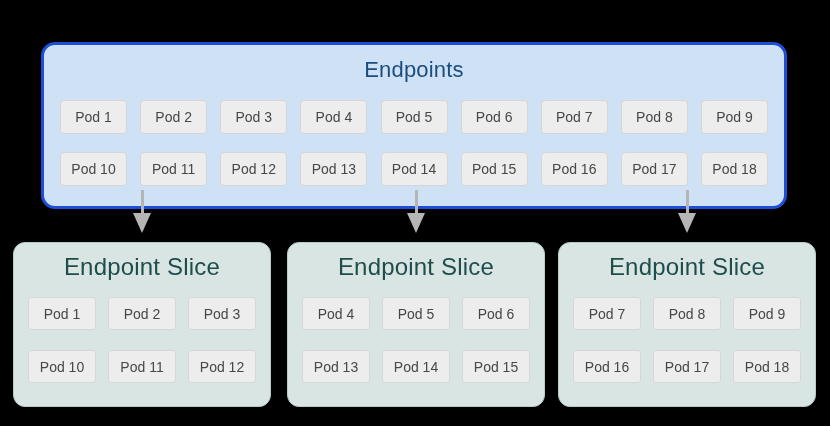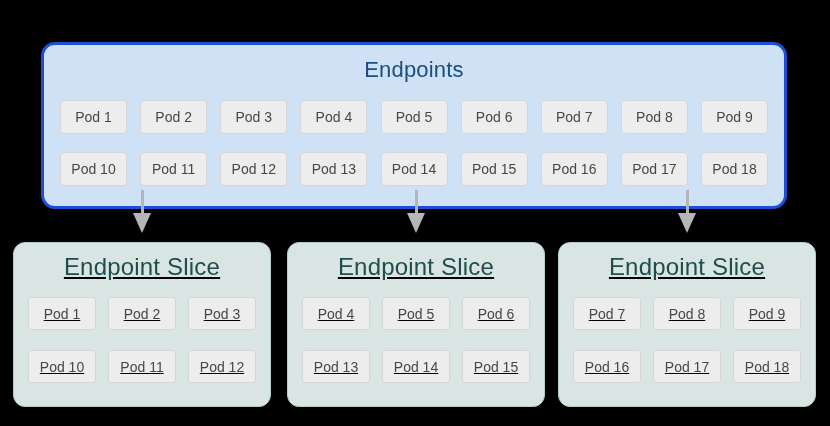--- a/index.html
+++ b/index.html
@@ -91,21 +91,20 @@
   
   .slice-box {
     position: absolute;
     top: 242px;
     width: 258px;
     height: 165px;
     box-sizing: border-box;
     background: #d8e5e3;
     border: 1px solid #b3cdca;
     border-radius: 12px;
-    text-decoration: underline;
   }
   .slice-title {
     margin-top: 8px;
     text-align: center;
     font-size: 24px;
     line-height: 32px;
     color: #1f4d4c;
     letter-spacing: 0.2px;
   }
   .slice-box .pod-row {

